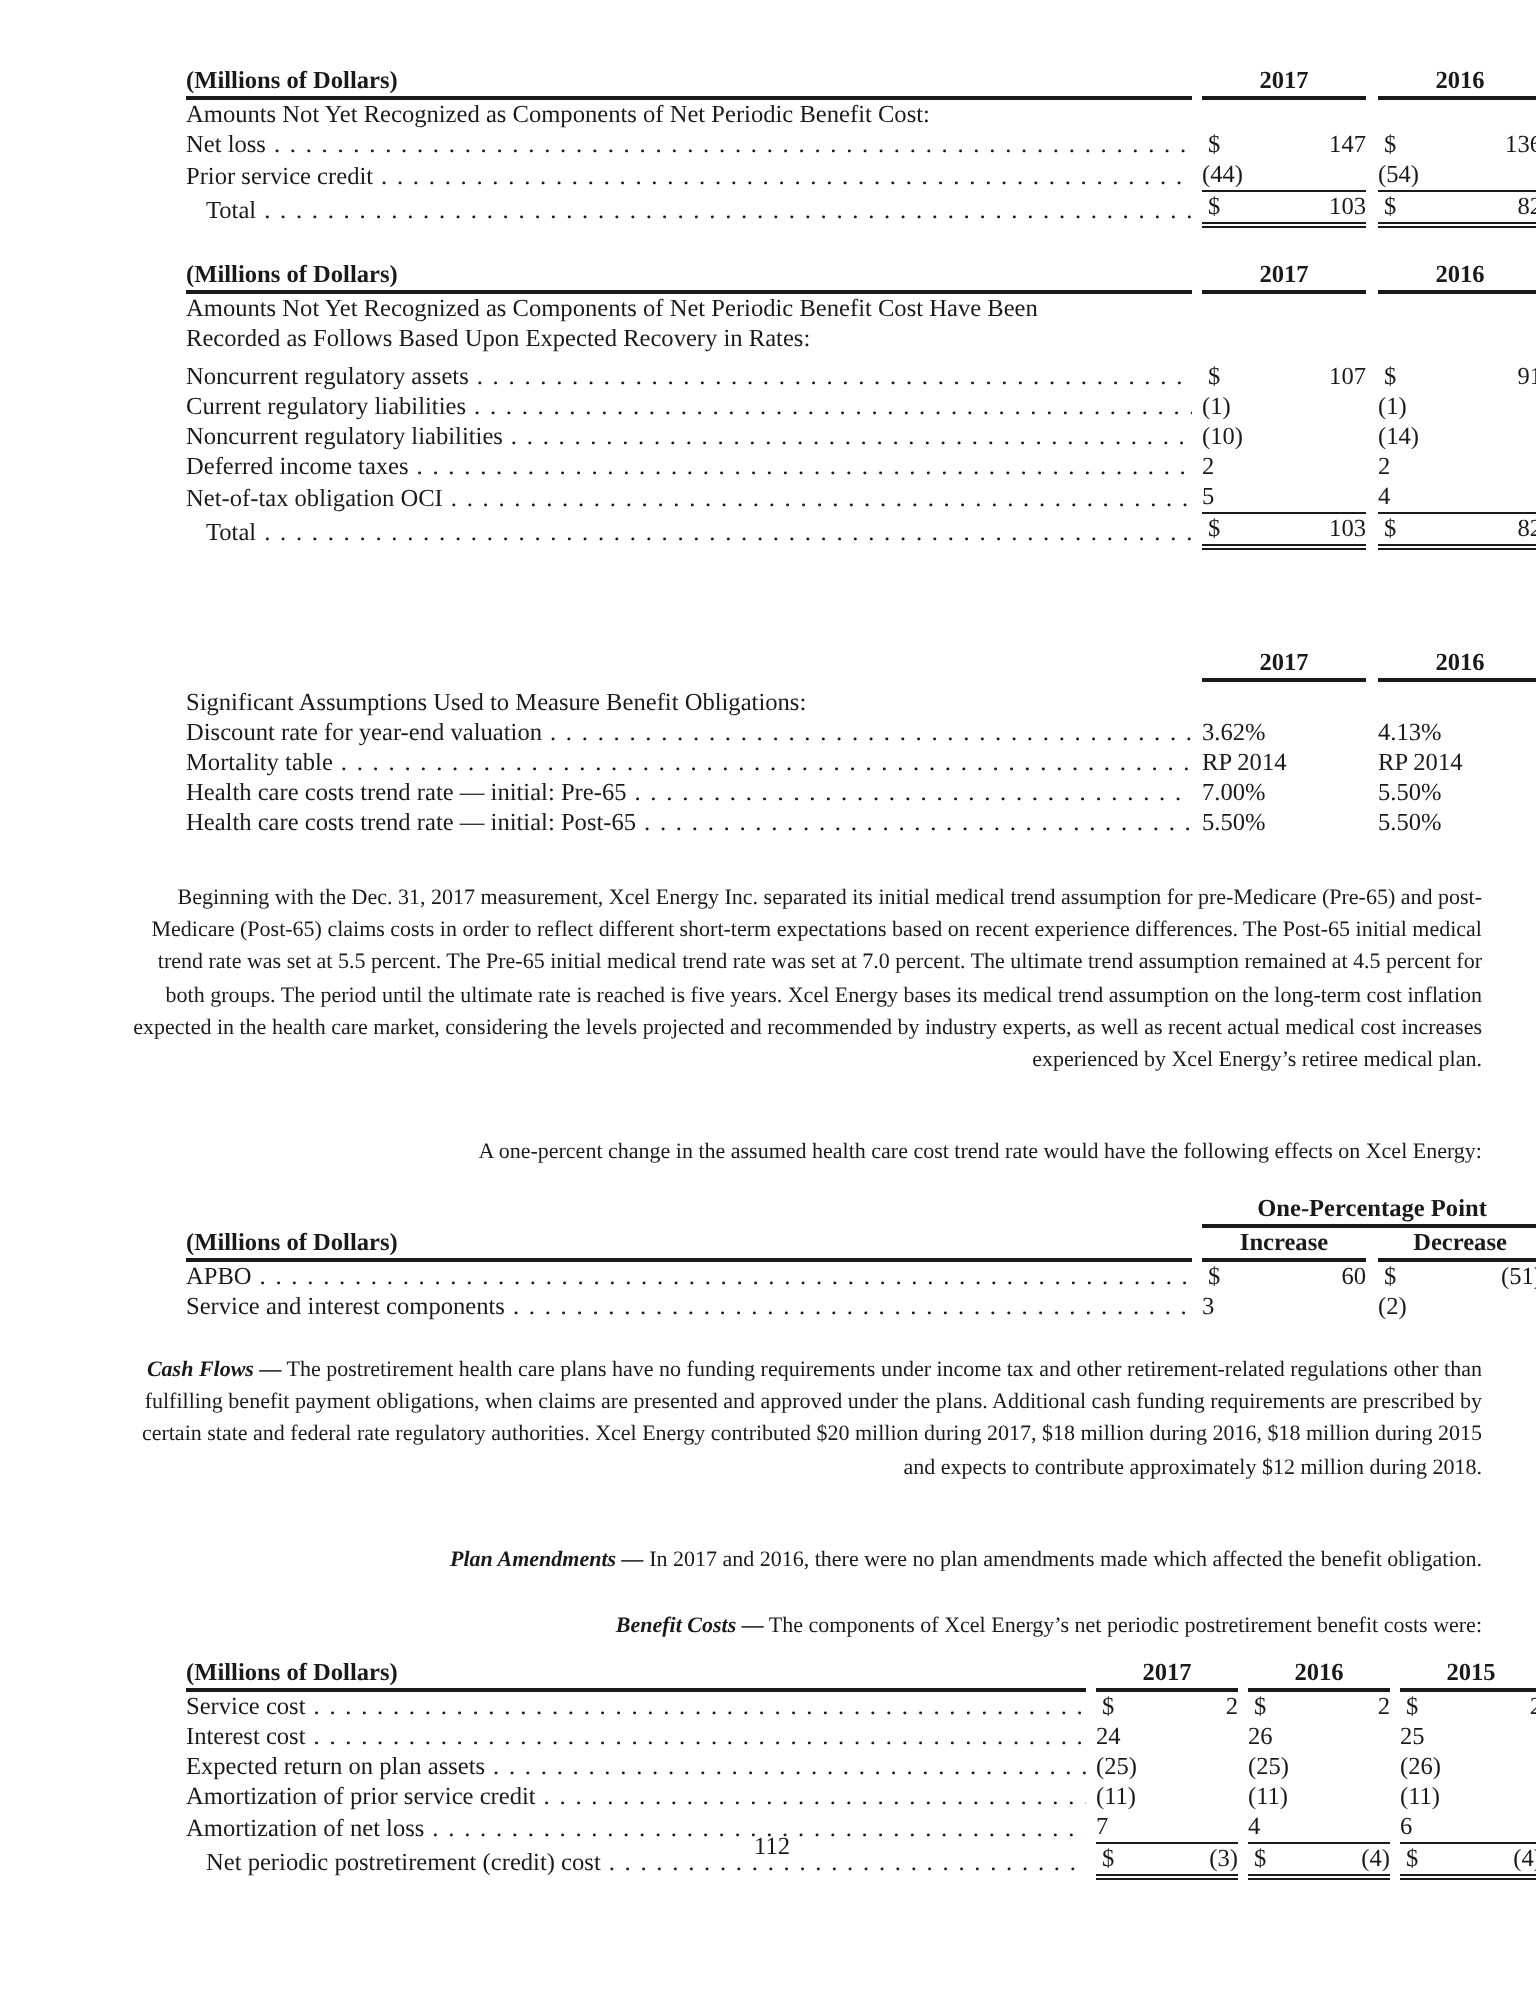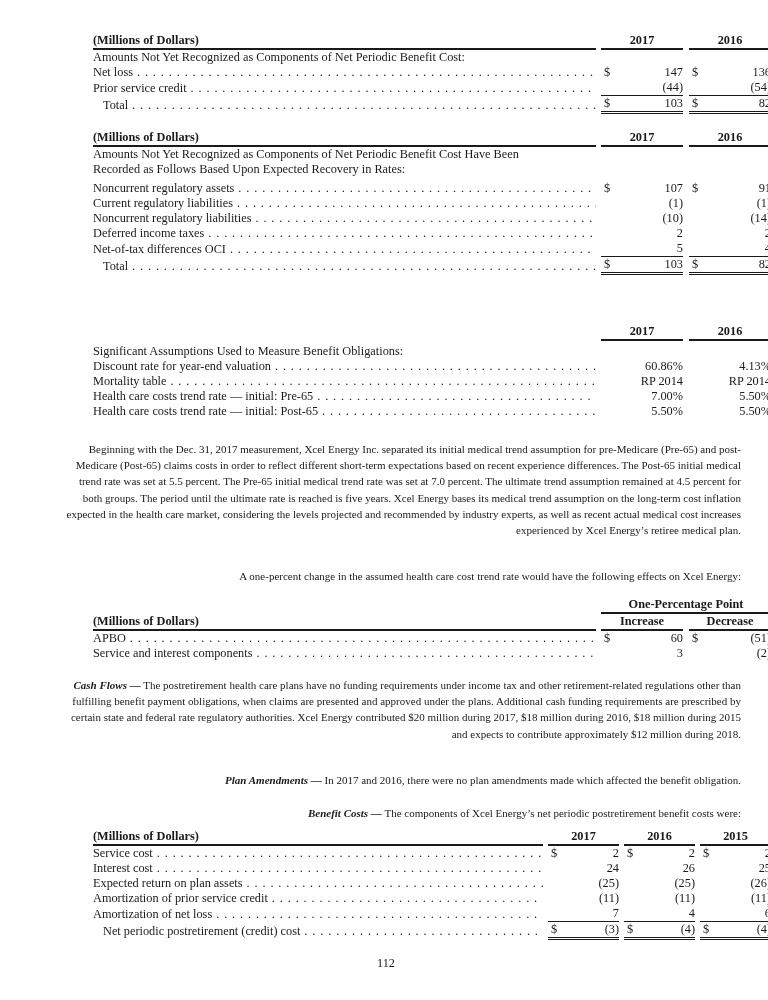--- a/index.html
+++ b/index.html
@@ -12,21 +12,21 @@
   table.fin { border-collapse: collapse; width: 678px; table-layout: fixed; }
   table.fin td { padding: 0; height: 15px; line-height: 15px; font-size: 12.3px; white-space: nowrap; vertical-align: bottom; }
   .hdr-row td { font-size: 9.5px; font-weight: bold; height: 14px; line-height: 14px; padding-bottom: 2px; }
   .lbl { overflow: hidden; position: relative; }
   .lbl .dots::after {
     content: " . . . . . . . . . . . . . . . . . . . . . . . . . . . . . . . . . . . . . . . . . . . . . . . . . . . . . . . . . . . . . . . . . . . . . . . . . . . . . . . . . . . . . . . . . . . . . . . .";
     letter-spacing: 0.9px;
   }
   .gap { width: 5px; }
   .cur { text-align: left; padding-left: 3px !important; }
-  .num { text-align: right; padding-right: 0 !important; }
+  .num { padding-right: 0 !important; }
   .center { text-align: center; }
   .ul-head { border-bottom: 2px solid #1a1a1a; }
   .ul-single { border-top: 1px solid #1a1a1a; }
   .ul-double { border-bottom: 3px double #1a1a1a; }
   .section-title td { font-weight: normal; font-size: 12.8px; line-height: 14px; height: 14px; }
   .indent { padding-left: 10px !important; }
   p.body {
     margin: 0; font-size: 11px; line-height: 16.2px; text-align: right;
     position: absolute; left: 14px; width: 680px;
   }
@@ -158,21 +158,21 @@
           <td class="num">(14)</td>
     </tr>
     <tr>
       <td class="lbl"><span>Deferred income taxes</span><span class="dots"></span></td>
       <td></td>
           <td class="num">2</td>
       <td></td>
           <td class="num">2</td>
     </tr>
     <tr>
-      <td class="lbl"><span>Net-of-tax differences OCI</span><span class="dots"></span></td>
+      <td class="lbl"><span>Net-of-tax obligation OCI</span><span class="dots"></span></td>
       <td></td>
           <td class="num">5</td>
       <td></td>
           <td class="num">4</td>
     </tr>
     <tr>
       <td class="lbl indent"><span>Total</span><span class="dots"></span></td>
       <td></td>
       <td class="ul-single ul-double">
             <div style="display:flex;justify-content:space-between">
@@ -209,21 +209,21 @@
       <td class="center ul-head">2017</td>
       <td class="gap"></td>
       <td class="center ul-head">2016</td>
     </tr>
     <tr class="section-title">
           <td colspan="5" style="padding-top:3px">Significant Assumptions Used to Measure Benefit Obligations:</td>
         </tr>
     <tr>
       <td class="lbl"><span>Discount rate for year-end valuation</span><span class="dots"></span></td>
       <td></td>
-          <td class="num">60.86%</td>
+          <td class="num">3.62%</td>
       <td></td>
           <td class="num">4.13%</td>
     </tr>
     <tr>
       <td class="lbl"><span>Mortality table</span><span class="dots"></span></td>
       <td></td>
           <td class="num" style="padding-right:6px">RP 2014</td>
       <td></td>
           <td class="num" style="padding-right:6px">RP 2014</td>
     </tr>
@@ -402,14 +402,14 @@
       <td class="ul-single ul-double">
             <div style="display:flex;justify-content:space-between">
               <span class="cur">$</span>
               <span class="num">(4)</span>
             </div>
           </td>
     </tr>
   </tbody>
     </table>
 
-  <div class="pagenum" style="top:956px;">112</div>
+  <div class="pagenum" style="top:916px;">112</div>
 </div>
 
 </body></html>

